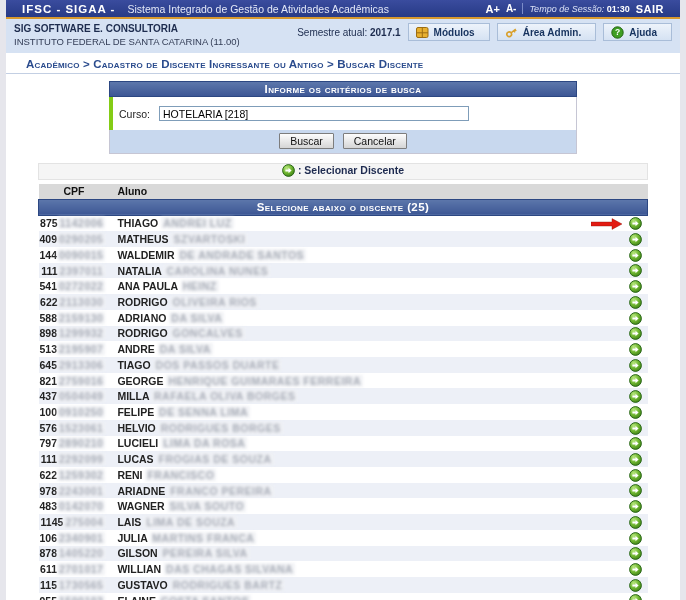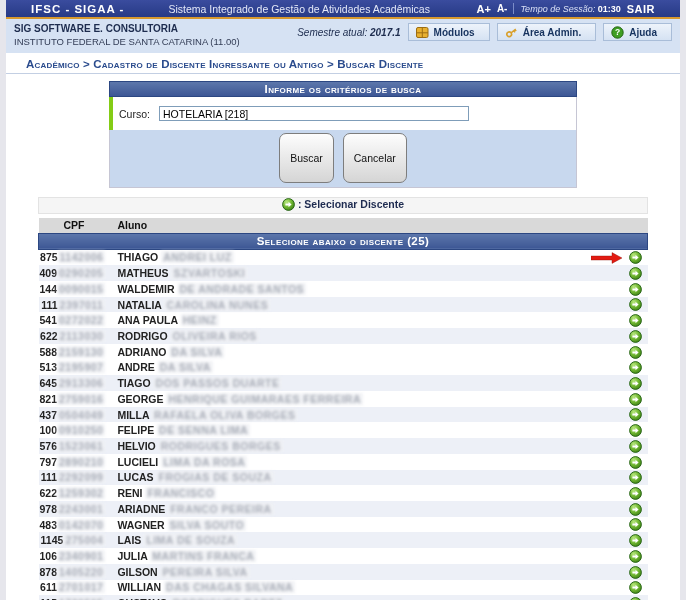--- a/index.html
+++ b/index.html
@@ -8,42 +8,42 @@
     width:686px; height:600px; overflow:hidden;
     background:#e6e6ec;
     font-family:"Liberation Sans","DejaVu Sans",sans-serif;
     font-size:10.5px; color:#333;
   }
   .page { margin:0 6px; width:674px; height:600px; background:#fff;
     display:flex; flex-direction:column; }
 
   
   .titlebar { height:17px; background:linear-gradient(#3a4c9e,#273a86);
-    display:flex; align-items:center; padding:0 25px; color:#fff; flex-shrink:0;gap:32px; }
+    display:flex; align-items:center; padding:0 16px; color:#fff; flex-shrink:0; }
   .brand { font-weight:bold; font-size:11.5px; letter-spacing:1px; white-space:nowrap; }
   .brand-sub { font-size:10.5px; color:#e3e8f8; margin-left:12px; white-space:nowrap;
     overflow:hidden; text-overflow:ellipsis; }
   .titlebar-right { margin-left:auto; display:flex; align-items:center; gap:6px; white-space:nowrap; }
   .font-btn { font-weight:bold; font-size:11px; cursor:pointer; }
   .tb-sep { width:1px; height:11px; background:#7b8cc8; }
   .session { font-style:italic; font-size:9px; color:#d9e0f6; }
   .session b { font-style:normal; color:#fff; }
   .sair { font-weight:bold; font-size:11px; letter-spacing:0.5px; cursor:pointer; }
 
   .goldline { height:2px; background:#d8992e; flex-shrink:0; }
 
   
   .subheader { height:34px; background:#d6e2f3; display:flex;
     padding:3px 8px 2px 8px; flex-shrink:0; }
   .unit-block { line-height:13px; }
   .unit-name { font-weight:bold; font-size:10px; color:#1d2c4e; }
   .unit-inst { font-size:9.5px; color:#323c55; }
   .subheader-right { margin-left:auto; display:flex; align-items:center; gap:7px;
     align-self:flex-start; margin-top:1px; }
-  .semestre { font-size:10px; color:#1d2c4e; white-space:nowrap;font-style:italic; }
+  .semestre { font-size:10px; color:#1d2c4e; white-space:nowrap; }
   .semestre b { font-size:10px; }
   .hdr-btn { display:flex; align-items:center; gap:5px; height:18px;
     background:linear-gradient(#edf3fb,#d5e2f3); border:1px solid #a9bdd8;
     padding:1px 14px 1px 7px; font-weight:bold; font-size:10px; color:#17335f;
     cursor:pointer; white-space:nowrap; }
 
   
   .breadcrumb-band { padding:5px 0 3px 20px; border-bottom:1px solid #c3cfe3; flex-shrink:0; }
   .breadcrumb { font-variant:small-caps; font-weight:bold; font-size:11.5px;
     color:#2a4b8d; letter-spacing:0.2px; }
@@ -56,21 +56,21 @@
     justify-content:center; }
   .box-body { background:#fff; border-left:4px solid #84cc16; border-right:1px solid #c6c6d4;
     padding:9px 6px; display:flex; align-items:center; }
   .curso-label { width:40px; color:#222; }
   .curso-input { width:310px; height:15px; border:1px solid #7f9db9; font-size:10.5px;
     padding:0 3px; font-family:"Liberation Sans","DejaVu Sans",sans-serif; }
   .box-footer { background:#c8d8ee; border:1px solid #c6c6d4; border-top:none;
     padding:3px 0 4px 0; text-align:center; }
   .gray-btn { font-size:10.5px; font-family:"Liberation Sans","DejaVu Sans",sans-serif;
     background:linear-gradient(#fdfdfd,#d5d5d5); border:1px solid #7d7d7d;
-    border-radius:7px; padding:18px 10px; margin:0 3px; cursor:pointer; color:#111; }
+    border-radius:1px; padding:1px 10px; margin:0 3px; cursor:pointer; color:#111; }
 
   
   .legend-band { width:610px; margin:9px auto 4px auto; background:#f5f5f5;
     border:1px solid #e3e3e3; height:17px; display:flex; align-items:flex-start;
     justify-content:center; gap:3px; flex-shrink:0; }
   .legend-text { font-weight:bold; color:#1e2b50; }
 
   
   .table-wrap { width:610px; margin:0 auto; flex-shrink:0; }
   table { width:100%; border-collapse:collapse; }
@@ -262,20 +262,30 @@
           <tr class="odd">
     <td class="cpf"><span>588</span><span class="red">2159130</span></td>
     <td class="aluno"><span>ADRIANO</span> <span class="red">DA SILVA</span></td>
     <td class="action">
       
       <svg class="go-icon" width="13" height="13" viewBox="0 0 13 13">
                 <use href="#goicon"></use>
               </svg>
     </td>
   </tr>
+          <tr class="even">
+    <td class="cpf"><span>898</span><span class="red">1299932</span></td>
+    <td class="aluno"><span>RODRIGO</span> <span class="red">GONCALVES</span></td>
+    <td class="action">
+      
+      <svg class="go-icon" width="13" height="13" viewBox="0 0 13 13">
+                <use href="#goicon"></use>
+              </svg>
+    </td>
+  </tr>
           <tr class="odd">
     <td class="cpf"><span>513</span><span class="red">2195907</span></td>
     <td class="aluno"><span>ANDRE</span> <span class="red">DA SILVA</span></td>
     <td class="action">
       
       <svg class="go-icon" width="13" height="13" viewBox="0 0 13 13">
                 <use href="#goicon"></use>
               </svg>
     </td>
   </tr>

